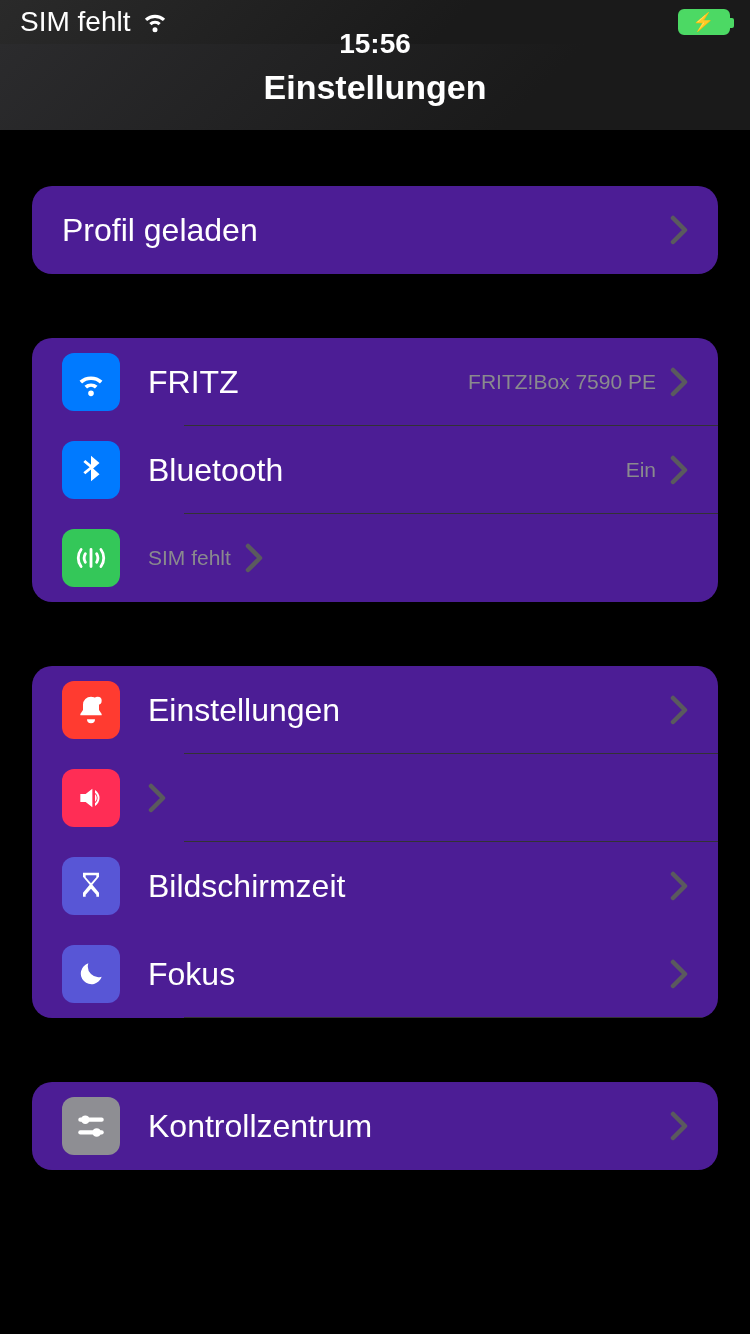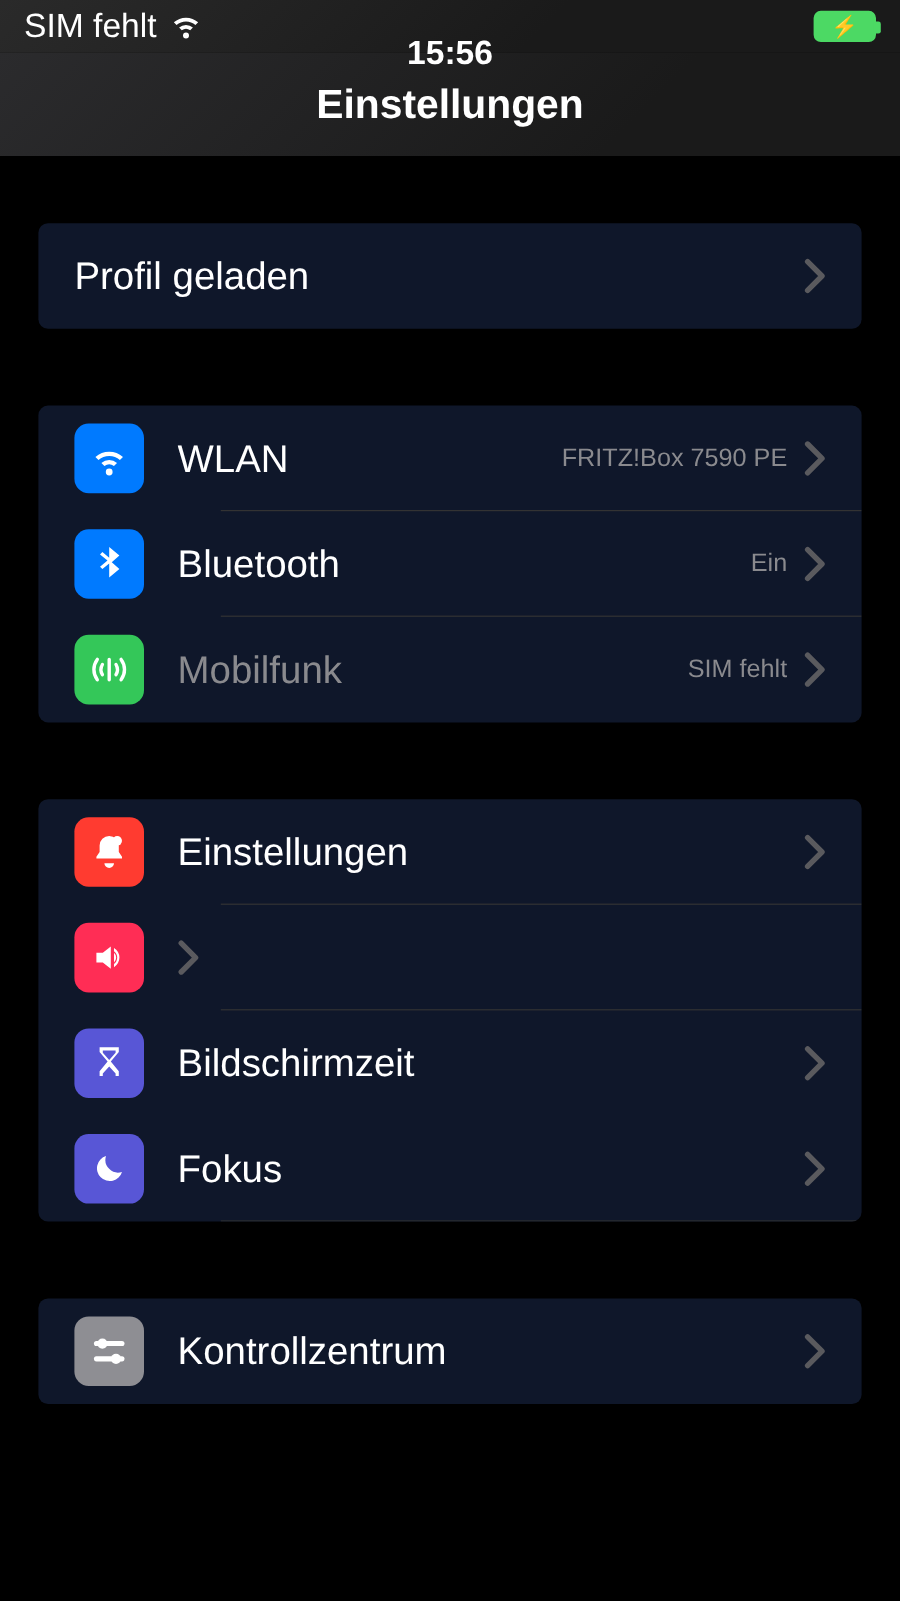--- a/index.html
+++ b/index.html
@@ -39,22 +39,22 @@
     display:flex; align-items:center; justify-content:center;
     background: linear-gradient(135deg, #2b2b2d 0%, #1a1a1a 70%);
   }
   .nav-title { font-size: 34px; font-weight: 600; }
   .scroll {
     height: calc(1334px - 44px - 86px);
     overflow-y: hidden;
     padding: 56px 32px 0 32px;
   }
   .group {
-    background: #0f172a;
-    border-radius: 8px;
+    background: #4c1d95;
+    border-radius: 20px;
     margin-bottom: 64px;
     overflow: hidden;
   }
   .row {
     display:flex; align-items:center;
     min-height: 88px;
     padding: 0 30px;
     position:relative;
   }
   .row .sep {
@@ -123,21 +123,21 @@
 
   <div class="group">
 
 
     <div class="row">
       <span class="icon-box bg-blue">
         <svg class="ic" width="34" height="34" viewBox="0 0 24 24" fill="#fff">
             <path d="M12 18a2 2 0 100 4 2 2 0 000-4zm-4.6-3.3a7 7 0 019.2 0l-1.8 1.8a4.5 4.5 0 00-5.6 0l-1.8-1.8zm-3.5-3.5a12 12 0 0116.2 0l-1.8 1.8a9.5 9.5 0 00-12.6 0l-1.8-1.8z"></path>
           </svg>
       </span>
-      <span class="label">WLAN</span>
+      <span class="label">FRITZ</span>
       <span class="detail">FRITZ!Box 7590 PE</span>
       <span class="chevron"><svg viewBox="0 0 12 20" fill="none" stroke="#5a5a5e" stroke-width="3" stroke-linecap="round" stroke-linejoin="round">
             <polyline points="2,2 10,10 2,18"></polyline>
           </svg></span>
       <span class="sep"></span>
     </div>
 
     <div class="row">
       <span class="icon-box bg-blue2">
         <svg class="ic" width="34" height="34" viewBox="0 0 24 24" fill="#fff">
@@ -151,21 +151,20 @@
           </svg></span>
       <span class="sep"></span>
     </div>
 
     <div class="row">
       <span class="icon-box bg-green">
         <svg class="ic" width="34" height="34" viewBox="0 0 24 24" fill="none" stroke="#fff" stroke-width="2">
             <path d="M12 6v12M8 9a6 6 0 000 6M16 9a6 6 0 010 6M5 6a10 10 0 000 12M19 6a10 10 0 010 12" stroke-linecap="round"></path>
           </svg>
       </span>
-      <span class="label dim">Mobilfunk</span>
       <span class="detail">SIM fehlt</span>
       <span class="chevron"><svg viewBox="0 0 12 20" fill="none" stroke="#5a5a5e" stroke-width="3" stroke-linecap="round" stroke-linejoin="round">
             <polyline points="2,2 10,10 2,18"></polyline>
           </svg></span>
     </div>
   </div>
 
   <div class="group">
 
     <div class="row">

